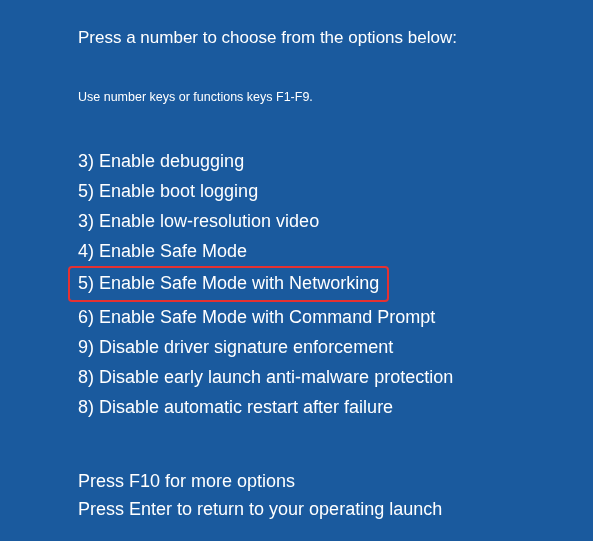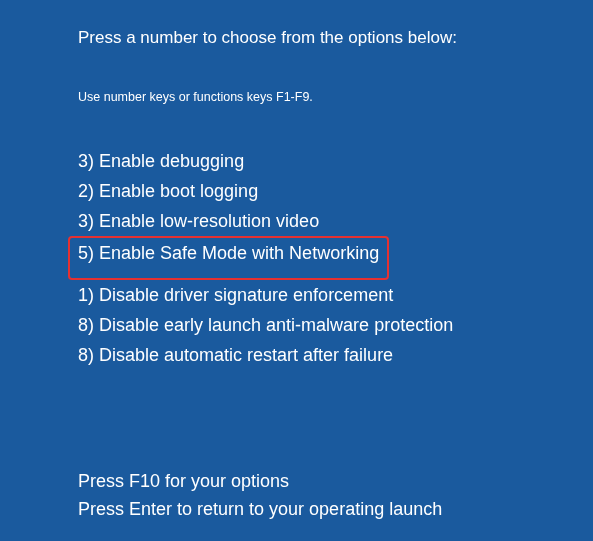--- a/index.html
+++ b/index.html
@@ -34,21 +34,21 @@
     }
     .option {
       font-size: 18px;
       font-weight: 300;
       line-height: 30px;
       position: relative;
     }
     .option.highlighted {
       border: 2.5px solid #e63131;
       border-radius: 4px;
-      padding: 0 8px 10px 8px;
+      padding: 0 8px 2px 8px;
       margin-left: -10px;
       display: inline-block;
       width: fit-content;
     }
     .footer {
       position: absolute;
       bottom: 18px;
       left: 78px;
     }
     .footer-line {
@@ -58,24 +58,26 @@
     }
   </style>
 </head>
 <body>
 
 <div class="title">Press a number to choose from the options below:</div>
 <div class="subtitle">Use number keys or functions keys F1-F9.</div>
 
 <div class="options">
   <div class="option">3) Enable debugging</div>
-  <div class="option">2) Enable boot logging</div>
+  <div class="option">5) Enable boot logging</div>
   <div class="option">3) Enable low-resolution video</div>
+  <div class="option">4) Enable Safe Mode</div>
   <div class="option highlighted">5) Enable Safe Mode with Networking</div>
-  <div class="option">1) Disable driver signature enforcement</div>
+  <div class="option">6) Enable Safe Mode with Command Prompt</div>
+  <div class="option">9) Disable driver signature enforcement</div>
   <div class="option">8) Disable early launch anti-malware protection</div>
   <div class="option">8) Disable automatic restart after failure</div>
 </div>
 
 <div class="footer">
-  <div class="footer-line">Press F10 for your options</div>
+  <div class="footer-line">Press F10 for more options</div>
   <div class="footer-line">Press Enter to return to your operating launch</div>
 </div>
 
 </body></html>

